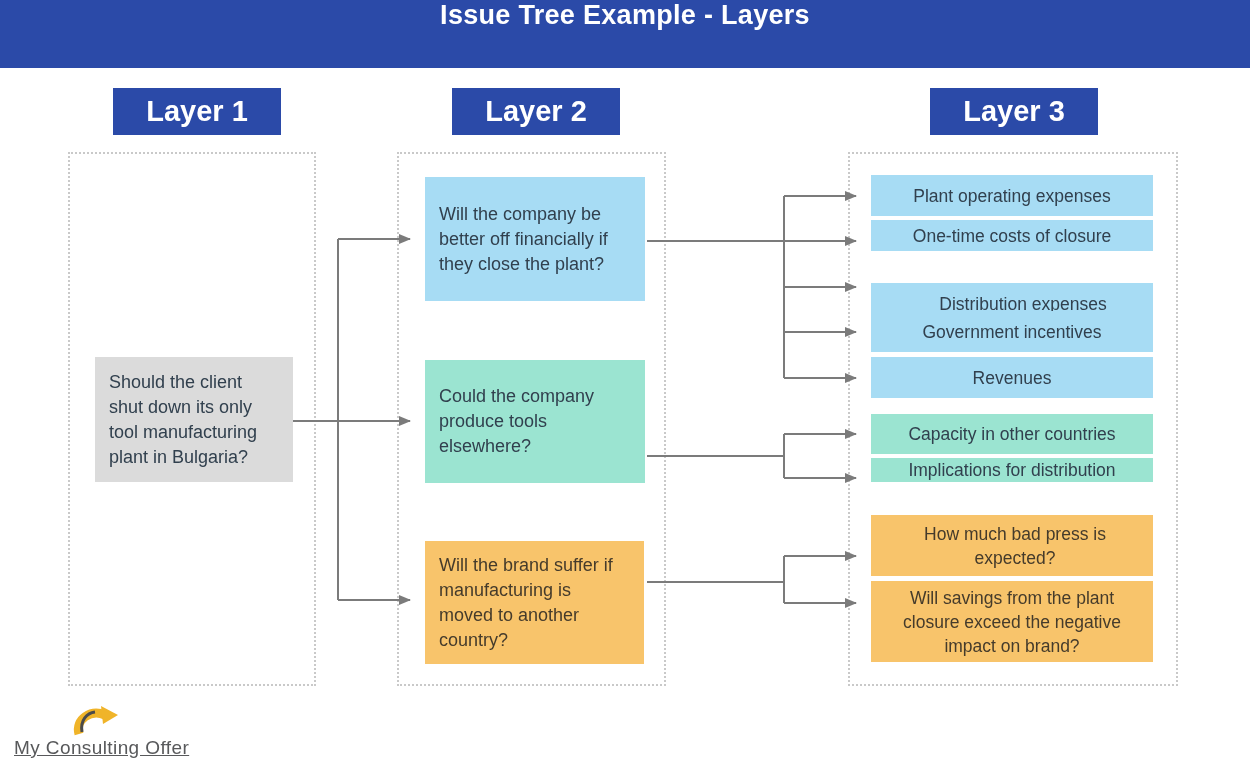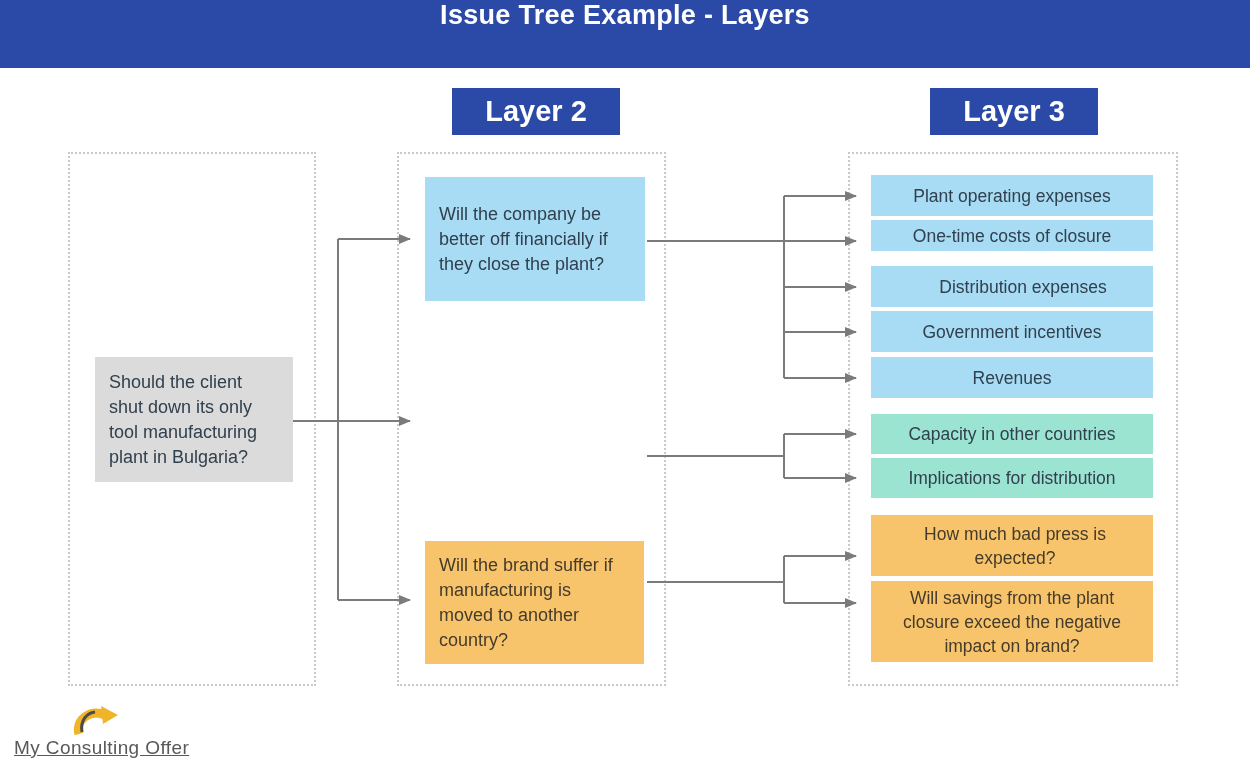--- a/index.html
+++ b/index.html
@@ -64,20 +64,21 @@
 </style>
 </head>
 <body>
 
 <div class="canvas">
 
   <div class="banner">
     <div class="banner-title">Issue Tree Example - Layers</div>
   </div>
 
+  <div class="layer-header" style="left:113px;">Layer 1</div>
   <div class="layer-header" style="left:452px;">Layer 2</div>
   <div class="layer-header" style="left:930px;">Layer 3</div>
 
   <div class="col" style="left:68px;width:248px;"></div>
   <div class="col" style="left:397px;width:269px;"></div>
   <div class="col" style="left:848px;width:330px;"></div>
 
   <svg class="connectors" viewBox="0 0 1250 775">
     <defs>
       <marker id="arrow" markerUnits="userSpaceOnUse" markerWidth="12" markerHeight="10" refX="11" refY="5" orient="auto">
@@ -107,30 +108,31 @@
       <path d="M647,582 H784"></path>
       <path d="M784,556 V603"></path>
       <path d="M784,556 H856" marker-end="url(#arrow)"></path>
       <path d="M784,603 H856" marker-end="url(#arrow)"></path>
     </g>
   </svg>
 
   <div class="node left-text bg-gray" style="left:95px;top:357px;width:198px;height:125px;">Should the client shut down its only tool manufacturing plant in Bulgaria?</div>
 
   <div class="node left-text bg-blue" style="left:425px;top:177px;width:220px;height:124px;">Will the company be better off financially if they close the plant?</div>
+  <div class="node left-text bg-mint" style="left:425px;top:360px;width:220px;height:123px;">Could the company produce tools elsewhere?</div>
   <div class="node left-text bg-orange" style="left:425px;top:541px;width:219px;height:123px;">Will the brand suffer if manufacturing is moved to another country?</div>
 
   <div class="node center-text bg-blue" style="left:871px;top:175px;width:282px;height:41px;">Plant operating expenses</div>
   <div class="node center-text bg-blue" style="left:871px;top:220px;width:282px;height:31px;">One-time costs of closure</div>
-  <div class="node center-text bg-blue" style="left:871px;top:266px;width:282px;height:41px;padding-left:32px;">Distribution expenses</div>
+  <div class="node center-text bg-blue" style="left:871px;top:283px;width:282px;height:41px;padding-left:32px;">Distribution expenses</div>
   <div class="node center-text bg-blue" style="left:871px;top:311px;width:282px;height:41px;">Government incentives</div>
   <div class="node center-text bg-blue" style="left:871px;top:357px;width:282px;height:41px;">Revenues</div>
 
   <div class="node center-text bg-mint" style="left:871px;top:414px;width:282px;height:40px;">Capacity in other countries</div>
-  <div class="node center-text bg-mint" style="left:871px;top:458px;width:282px;height:40px;">Implications for distribution</div>
+  <div class="node center-text bg-mint" style="left:871px;top:458px;width:282px;height:24px;">Implications for distribution</div>
 
   <div class="node center-text bg-orange" style="left:871px;top:515px;width:282px;height:61px;padding-left:16px;">How much bad press is expected?</div>
   <div class="node center-text bg-orange" style="left:871px;top:581px;width:282px;height:81px;">Will savings from the plant closure exceed the negative impact on brand?</div>
 
   <svg class="logo" viewBox="0 0 50 34">
     <path d="M9,30 C5,15 21,5 35,11" stroke="var(--logo-yellow)" stroke-width="9" fill="none"></path>
     <polygon points="31,2 48,11 33,20" fill="var(--logo-yellow)"></polygon>
     <path d="M12,28 C10,16 17,9 25,8" stroke="#4A4A4A" stroke-width="3" fill="none"></path>
   </svg>
   <div class="brand-text">My Consulting Offer</div>

